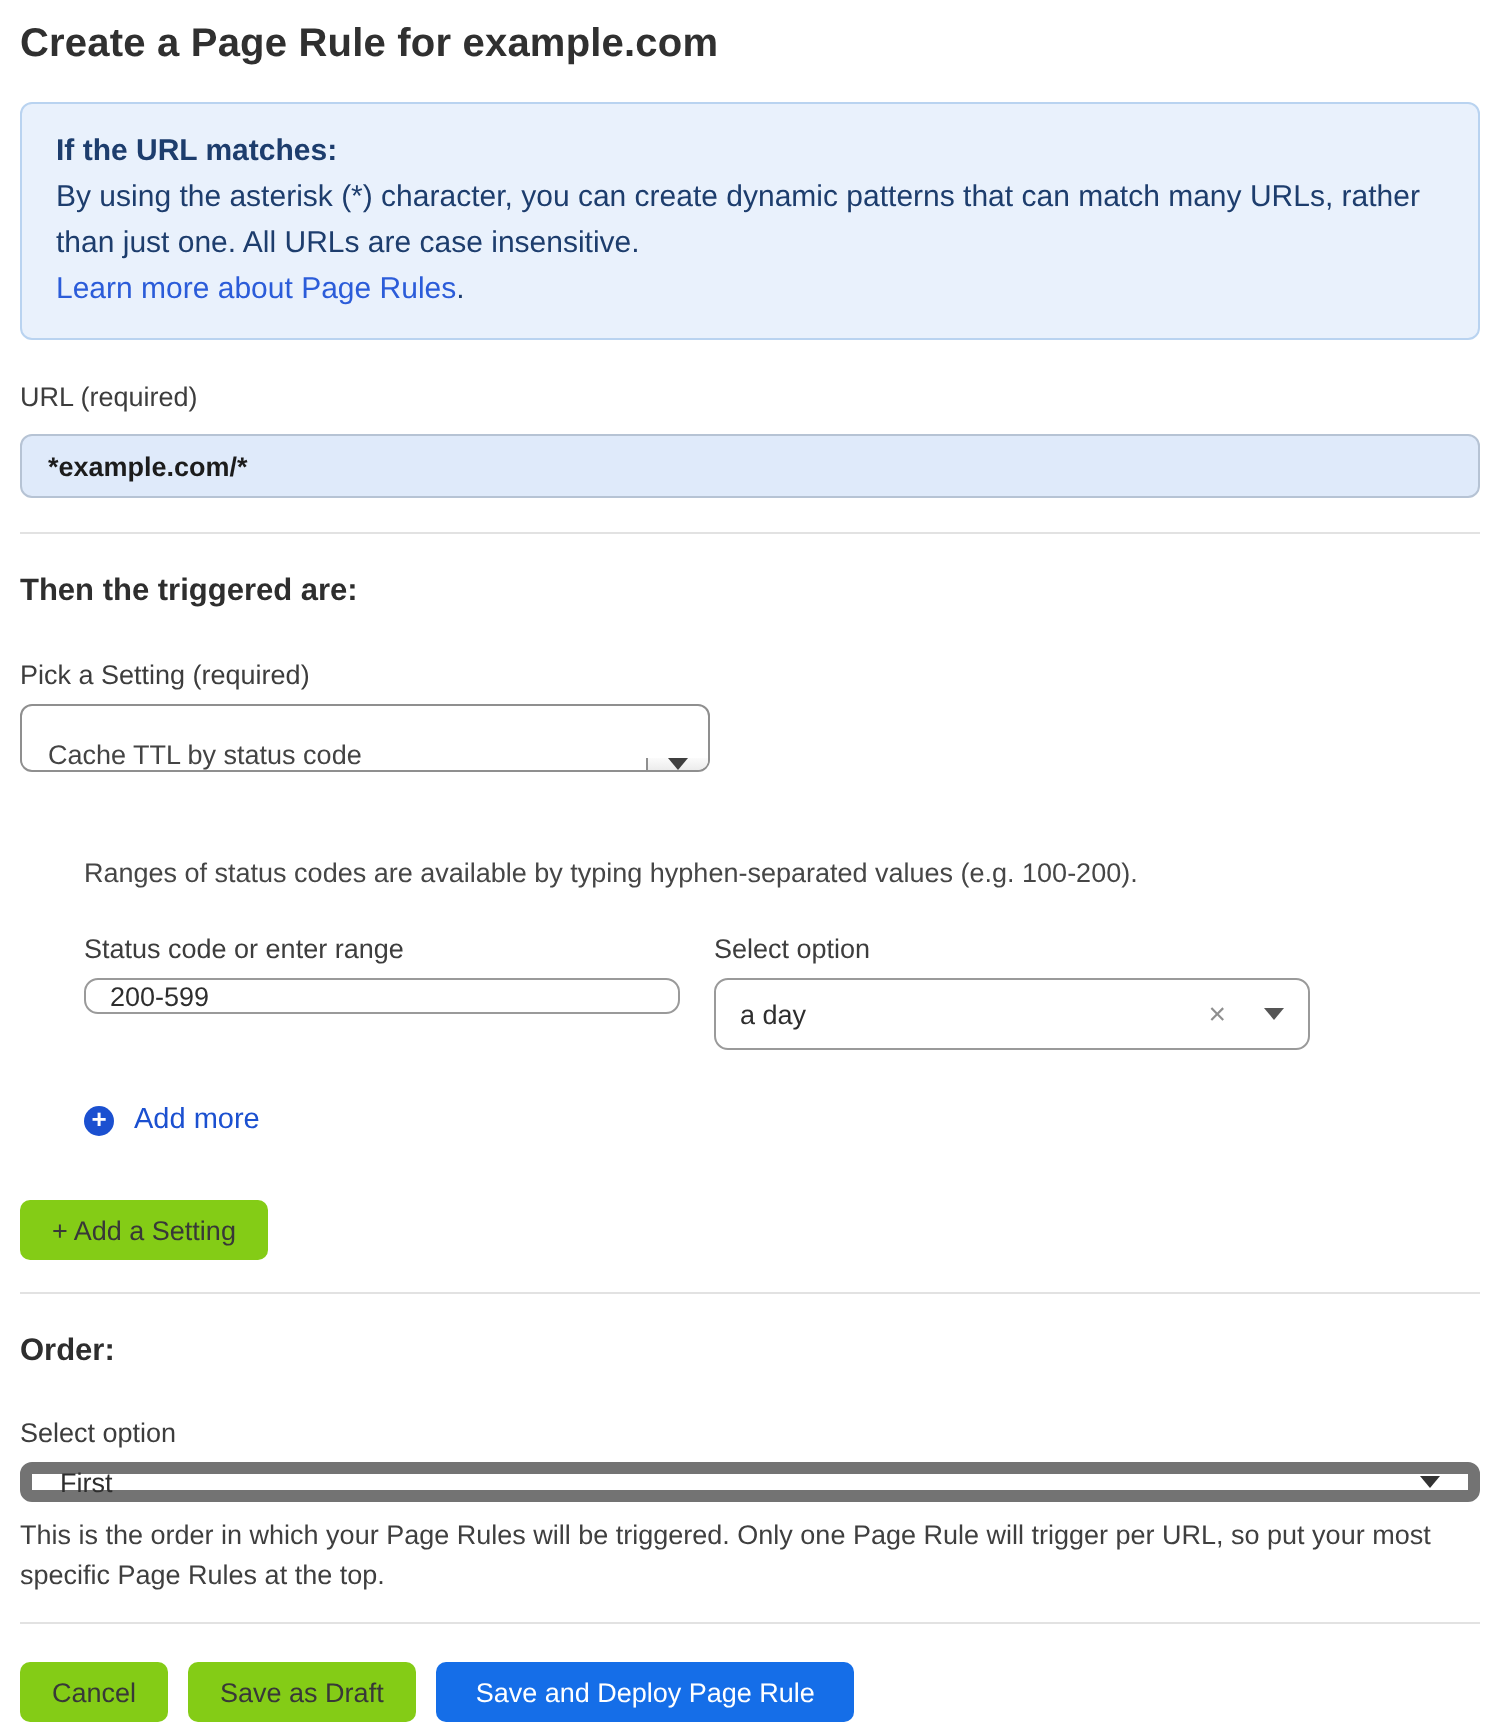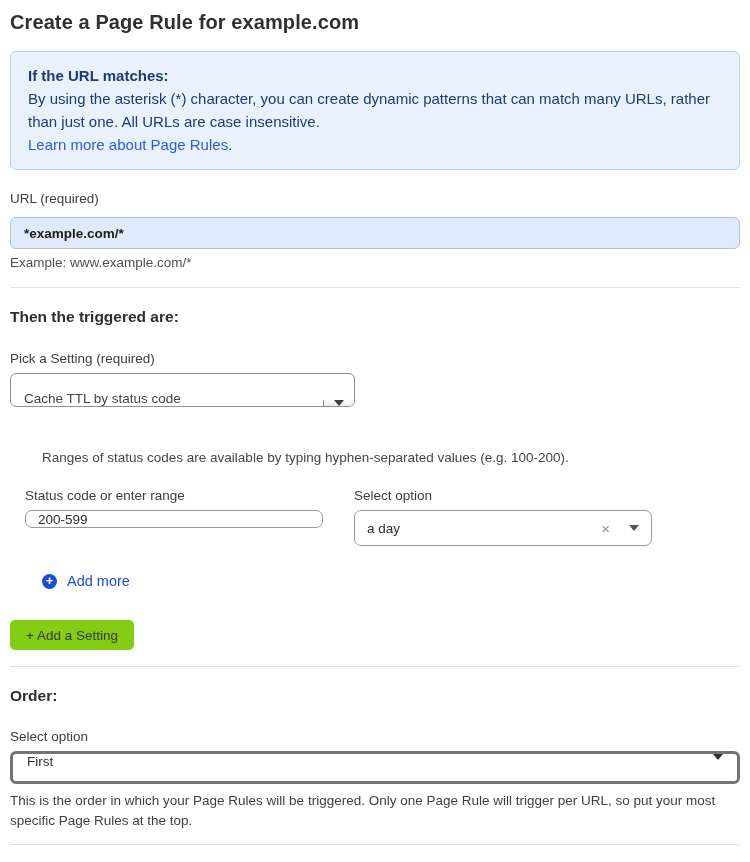--- a/index.html
+++ b/index.html
@@ -118,23 +118,23 @@
   .range-hint {
     margin-top: 43px;
     margin-left: 32px;
     font-size: 13.5px;
     color: #464646;
   }
 
   
   .fields-row {
     margin-top: 23px;
-    margin-left: 15px;
-    display: flex;
-    gap: 31px;
+    margin-left: 32px;
+    display: flex;
+    gap: 17px;
   }
   .field-col { width: 298px; }
   .col-label { font-size: 13.5px; color: #3d3d3d; }
   .text-input {
     margin-top: 7px;
     width: 100%;
     height: 18px;
     border: 1px solid #9a9a9a;
     border-radius: 7px;
     padding: 0 12px;
@@ -202,26 +202,26 @@
   .btn-gray { background: #84cc16; color: #383838; }
   .btn-blue { background: #156ee8; color: #ffffff; padding: 0 20px; }
 
   .add-setting-btn { display: block; margin-top: 31px; }
 
   
   .order-select-label { margin-top: 24px; }
   .order-select {
     margin-top: 7px;
     width: 730px;
-    height: 33px;
-    border: 3px solid #737373;
+    height: 20px;
+    border: 6px solid #737373;
     border-radius: 6px;
     background: #fff;
     display: flex;
-    align-items: flex-start;
+    align-items: center;
     padding: 0 14px;
     cursor: pointer;
   }
   .order-select .combo-value { font-size: 13.5px; color: #2e2e2e; }
   .order-select .caret-down {
     border-left-width: 5px;
     border-right-width: 5px;
     border-top-width: 6px;
     border-top-color: #333;
   }
@@ -248,21 +248,20 @@
   <h1 class="page-title">Create a Page Rule for example.com</h1>
 
   <div class="info-box">
     <div class="info-heading">If the URL matches:</div>
     <div class="info-body"><span>By using the asterisk (*) character, you can create dynamic patterns that can match many URLs, rather than just one. All URLs are case insensitive.</span></div>
     <div><a class="info-link">Learn more about Page Rules</a><span>.</span></div>
   </div>
 
   <div class="field-label">URL (required)</div>
   <input class="url-input" type="text" value="*example.com/*" style="">
-  <div class="example-text">Example: www.example.com/*</div>
 
   <hr class="divider divider-1">
 
   <div class="section-heading">Then the triggered are:</div>
 
   <div class="field-label pick-label">Pick a Setting (required)</div>
   <div class="setting-dropdown">
     <div class="setting-dropdown-value">Cache TTL by status code</div>
     <div class="setting-dropdown-arrow">
       <span class="caret-down"></span>

